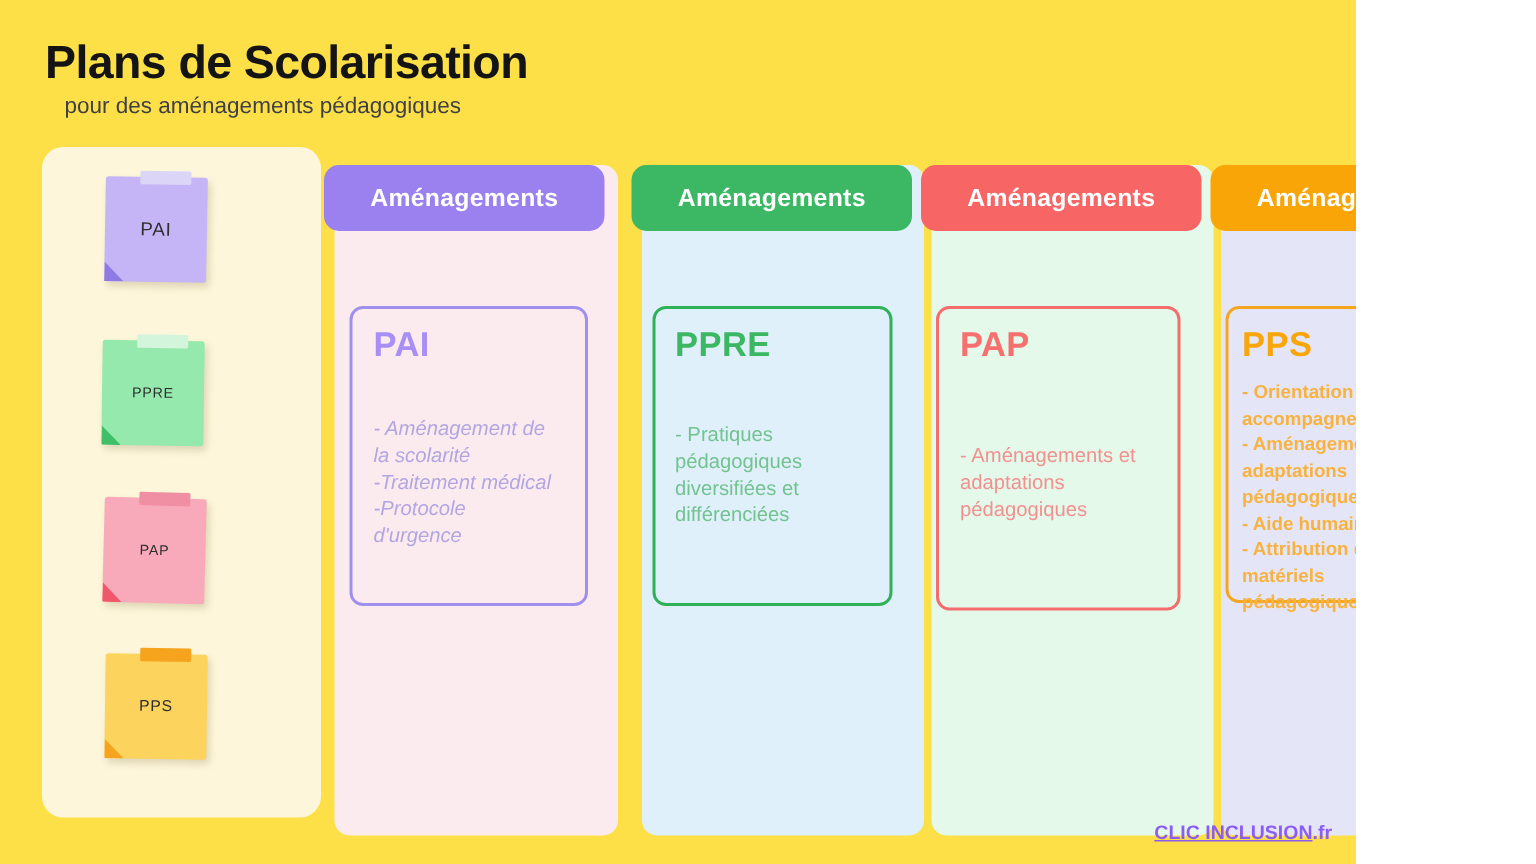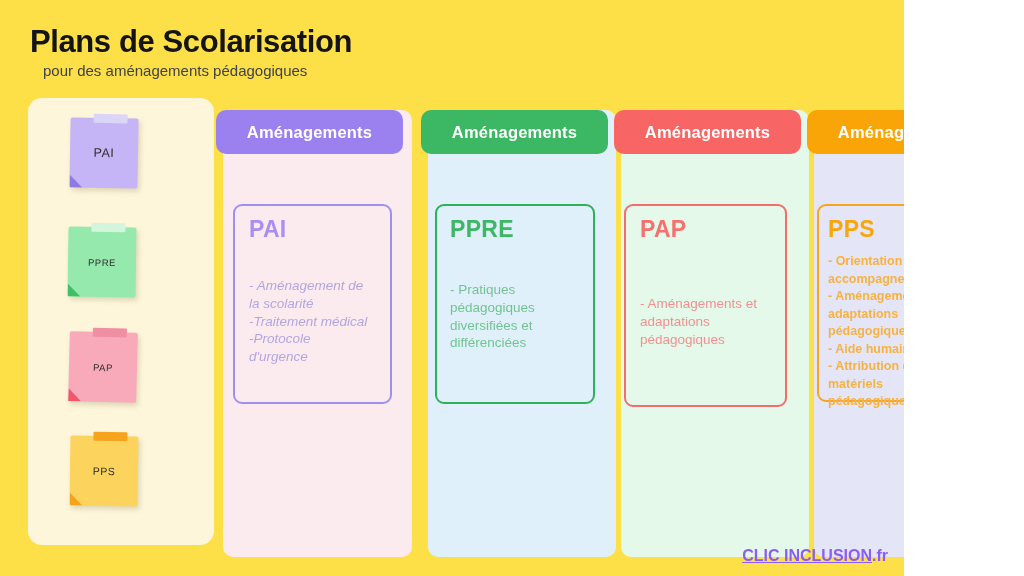--- a/index.html
+++ b/index.html
@@ -70,21 +70,21 @@
   .card-1 .card-title{color:#3cb763;margin-bottom:38px;}
   .card-2 .card-title{color:#f77070;margin-bottom:52px;}
   .card-3 .card-title{color:#f9a60a;margin-bottom:10px;}
   .card-body{white-space:pre-line;font-size:13.5px;line-height:1.32;}
   .card-0 .card-body{color:#b2a6e2;font-style:italic;}
   .card-1 .card-body{color:#72c391;}
   .card-2 .card-body{color:#f19190;}
   .card-3 .card-body{color:#f8b240;font-size:12.5px;line-height:1.4;font-weight:bold;}
   
   .footer{
-    position:absolute;right:16px;top:547px;font-size:16px;font-weight:700;color:#8b5cf6;
+    position:absolute;right:16px;top:547px;font-size:13px;font-weight:700;color:#8b5cf6;
   }
   .footer a{color:#8b5cf6;text-decoration:underline;cursor:pointer;}
 </style>
 </head>
 <body>
 
 <div id="canvas">
 
   <div class="page-title">Plans de Scolarisation</div>
   <div class="page-subtitle">pour des aménagements pédagogiques</div>

